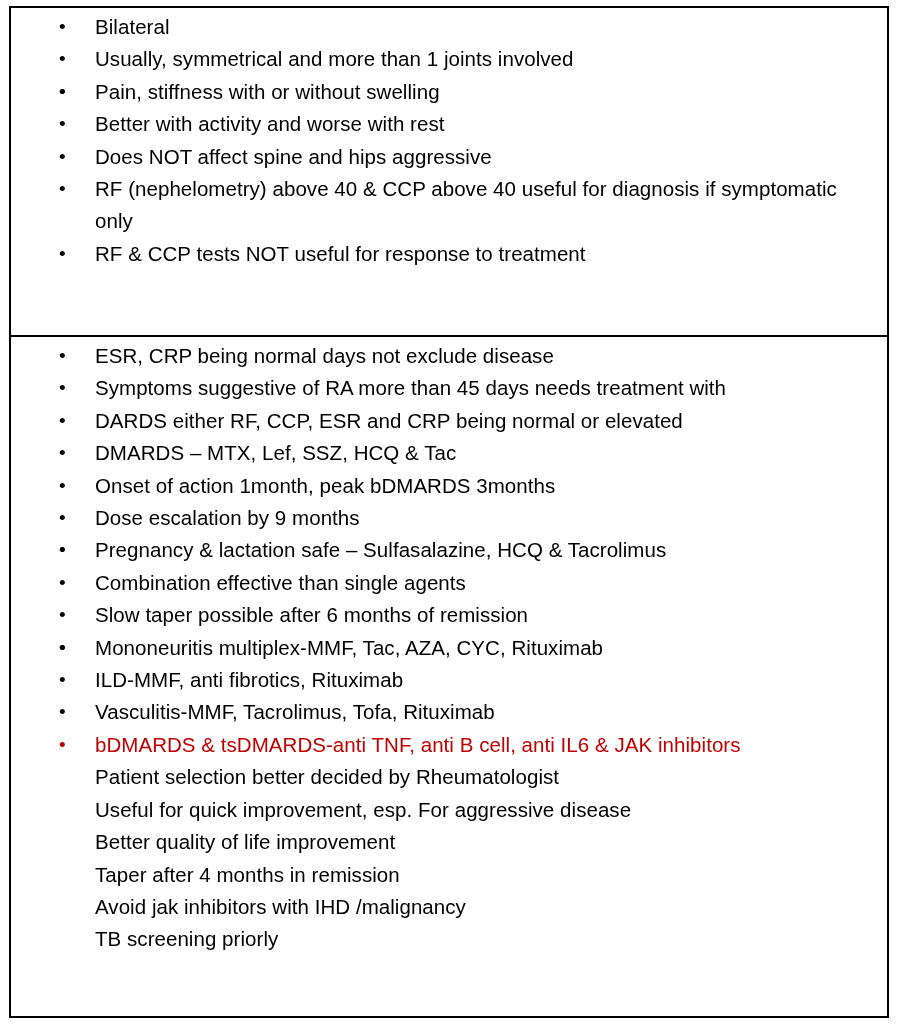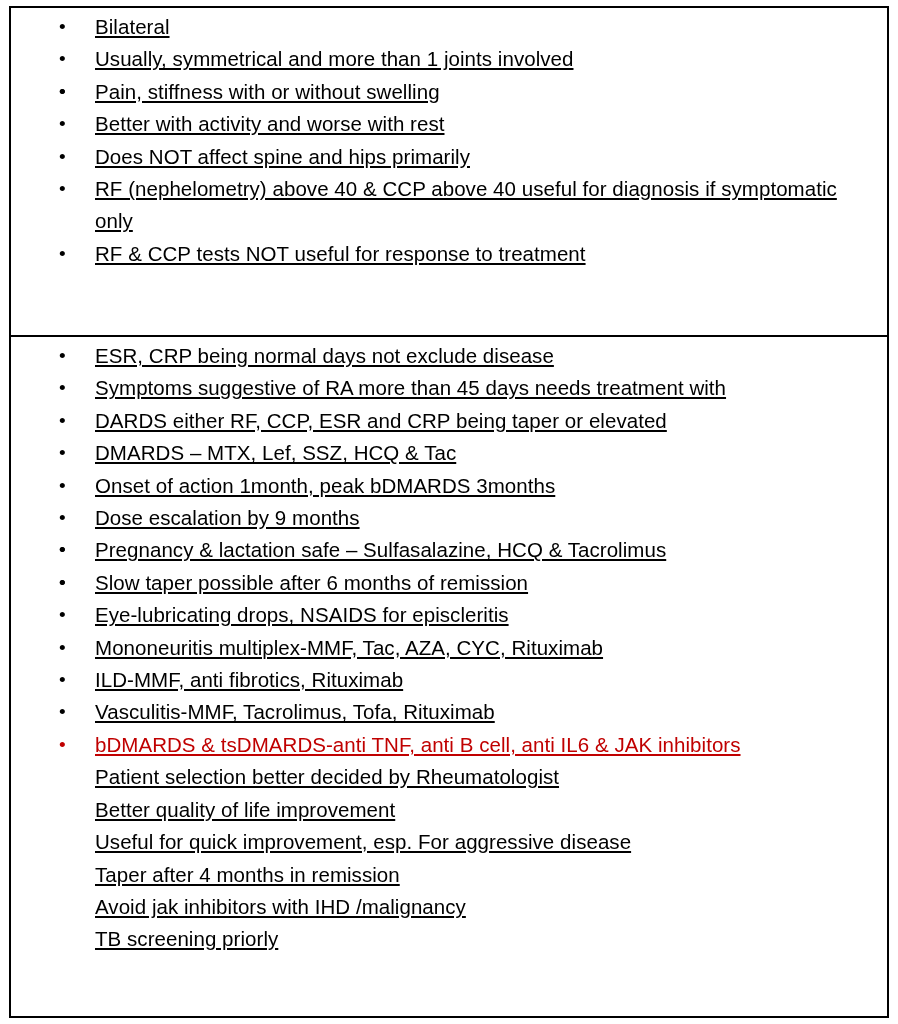--- a/index.html
+++ b/index.html
@@ -83,21 +83,20 @@
     color: #C00000;
   }
 
   li.item.red .bullet {
     color: #C00000;
   }
 
   .txt {
     display: block;
     white-space: normal;
-    text-decoration: underline;
   }
 </style>
 </head>
 <body>
 
 <div class="page">
   <div class="frame">
 
     <div class="row row-top">
       <ul class="bullets">
@@ -115,21 +114,21 @@
           <li class="item">
             <span class="bullet">•</span>
             <span class="txt">Pain, stiffness with or without swelling</span>
           </li>
           <li class="item">
             <span class="bullet">•</span>
             <span class="txt">Better with activity and worse with rest</span>
           </li>
           <li class="item">
             <span class="bullet">•</span>
-            <span class="txt">Does NOT affect spine and hips primarily</span>
+            <span class="txt">Does NOT affect spine and hips aggressive</span>
           </li>
           <li class="item">
             <span class="bullet">•</span>
             <span class="txt">RF (nephelometry) above 40 &amp; CCP above 40 useful for diagnosis if symptomatic only</span>
           </li>
           <li class="item">
             <span class="bullet">•</span>
             <span class="txt">RF &amp; CCP tests NOT useful for response to treatment</span>
           </li>
         </ul>
@@ -140,21 +139,21 @@
           <li class="item">
             <span class="bullet">•</span>
             <span class="txt">ESR, CRP being normal days not exclude disease</span>
           </li>
           <li class="item">
             <span class="bullet">•</span>
             <span class="txt">Symptoms suggestive of RA more than 45 days needs treatment with</span>
           </li>
           <li class="item">
             <span class="bullet">•</span>
-            <span class="txt">DARDS either RF, CCP, ESR and CRP being taper or elevated</span>
+            <span class="txt">DARDS either RF, CCP, ESR and CRP being normal or elevated</span>
           </li>
           <li class="item">
             <span class="bullet">•</span>
             <span class="txt">DMARDS – MTX, Lef, SSZ, HCQ &amp; Tac</span>
           </li>
           <li class="item">
             <span class="bullet">•</span>
             <span class="txt">Onset of action 1month, peak bDMARDS 3months</span>
           </li>
           <li class="item">
@@ -163,28 +162,28 @@
           </li>
           <li class="item">
             <span class="bullet">•</span>
           </li>
           <li class="item">
             <span class="bullet">•</span>
             <span class="txt">Pregnancy &amp; lactation safe – Sulfasalazine, HCQ &amp; Tacrolimus</span>
           </li>
           <li class="item">
             <span class="bullet">•</span>
+            <span class="txt">Combination effective than single agents</span>
           </li>
           <li class="item">
             <span class="bullet">•</span>
             <span class="txt">Slow taper possible after 6 months of remission</span>
           </li>
           <li class="item">
             <span class="bullet">•</span>
-            <span class="txt">Eye-lubricating drops, NSAIDS for episcleritis</span>
           </li>
           <li class="item">
             <span class="bullet">•</span>
             <span class="txt">Mononeuritis multiplex-MMF, Tac, AZA, CYC, Rituximab</span>
           </li>
           <li class="item">
             <span class="bullet">•</span>
             <span class="txt">ILD-MMF, anti fibrotics, Rituximab</span>
           </li>
           <li class="item">
@@ -192,24 +191,24 @@
             <span class="txt">Vasculitis-MMF, Tacrolimus, Tofa, Rituximab</span>
           </li>
           <li class="item red">
             <span class="bullet">•</span>
             <span class="txt">bDMARDS &amp; tsDMARDS-anti TNF, anti B cell, anti IL6 &amp; JAK inhibitors</span>
           </li>
           <li class="item no-bullet">
             <span class="txt">Patient selection better decided by Rheumatologist</span>
           </li>
           <li class="item no-bullet">
+            <span class="txt">Useful for quick improvement, esp. For aggressive disease</span>
+          </li>
+          <li class="item no-bullet">
             <span class="txt">Better quality of life improvement</span>
-          </li>
-          <li class="item no-bullet">
-            <span class="txt">Useful for quick improvement, esp. For aggressive disease</span>
           </li>
           <li class="item no-bullet">
             <span class="txt">Taper after 4 months in remission</span>
           </li>
           <li class="item no-bullet">
             <span class="txt">Avoid jak inhibitors with IHD /malignancy</span>
           </li>
           <li class="item no-bullet">
             <span class="txt">TB screening priorly</span>
           </li>

